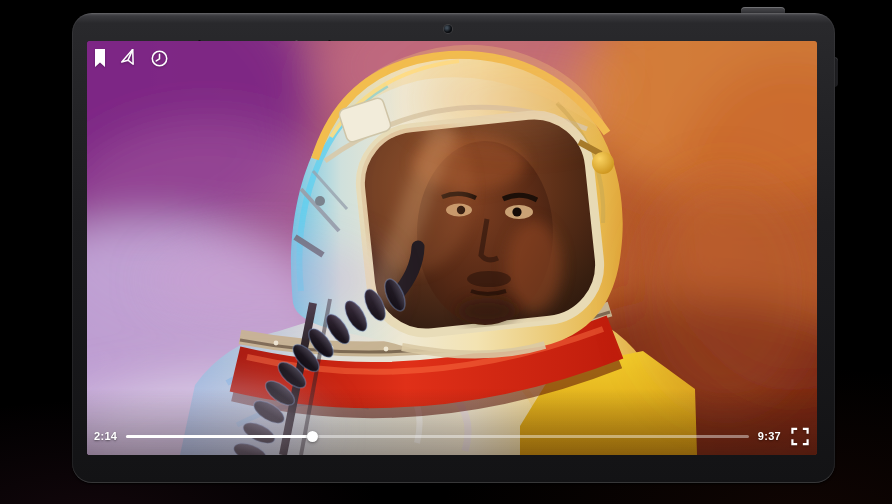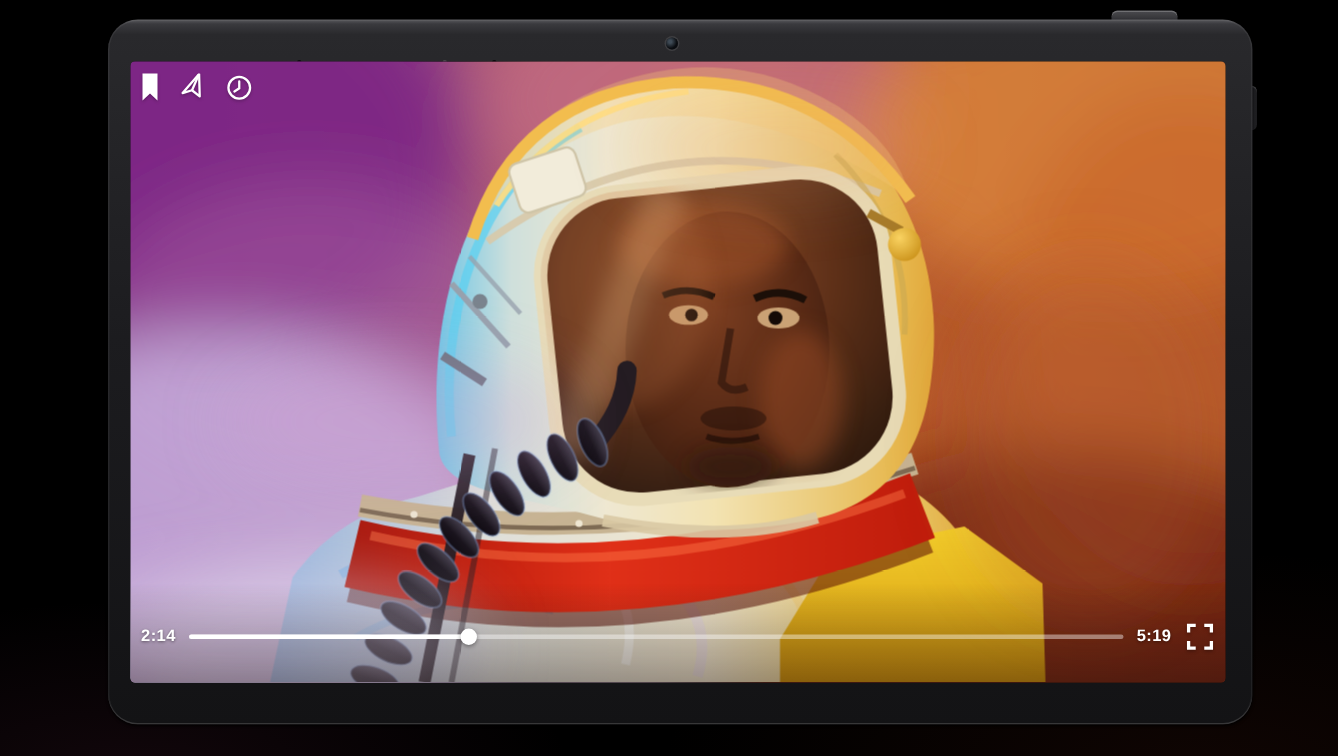--- a/index.html
+++ b/index.html
@@ -45,21 +45,21 @@
     background:#000;border-radius:3px;overflow:hidden;
   }
   .screen > svg.art{position:absolute;inset:0;display:block;}
   
   .top-icons{
     position:absolute;left:6px;top:7px;display:flex;align-items:center;gap:12px;
   }
   .icon-btn{background:none;border:0;padding:0;margin:0;display:flex;align-items:center;cursor:pointer;
     filter:drop-shadow(0 1px 1px rgba(0,0,0,.25));}
   .bottom-bar{
-    position:absolute;left:0;right:0;bottom:16px;height:29px;
+    position:absolute;left:0;right:0;bottom:4px;height:29px;
     display:flex;align-items:center;gap:9px;padding:0 7px;box-sizing:border-box;
   }
   .time{
     color:#fff;font-size:11px;font-weight:700;letter-spacing:.3px;line-height:1;
     text-shadow:0 1px 2px rgba(0,0,0,.45);flex:0 0 auto;
   }
   .track{
     position:relative;flex:1 1 auto;height:3.5px;border-radius:2px;
     background:rgba(255,255,255,.42);cursor:pointer;
   }
@@ -286,21 +286,21 @@
         </button>
       </div>
 
       <div class="bottom-bar">
         <span class="time">2:14</span>
         <div class="track">
           <div class="fill" style="width: 30%;">
             <div class="thumb"></div>
           </div>
         </div>
-        <span class="time">5:19</span>
+        <span class="time">9:37</span>
         <button class="fs-btn">
           <svg width="20" height="19" viewBox="0 0 20 20">
             <path d="M2,7 V2 H7 M13,2 H18 V7 M18,13 V18 H13 M7,18 H2 V13" fill="none" stroke="#fff" stroke-width="2.3"></path>
           </svg>
         </button>
       </div>
 
     </div>
   </div>
 </div>

